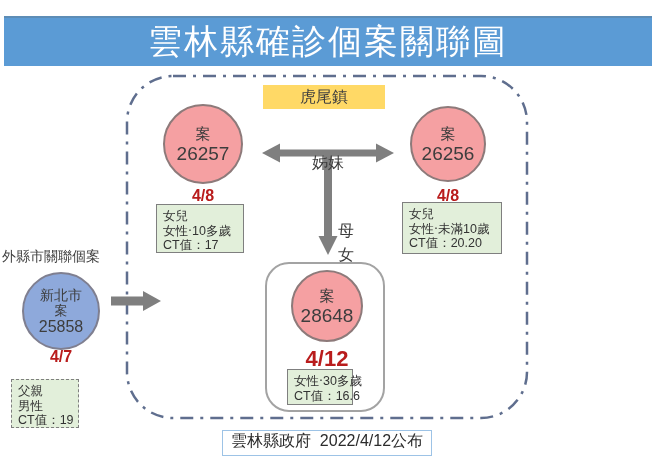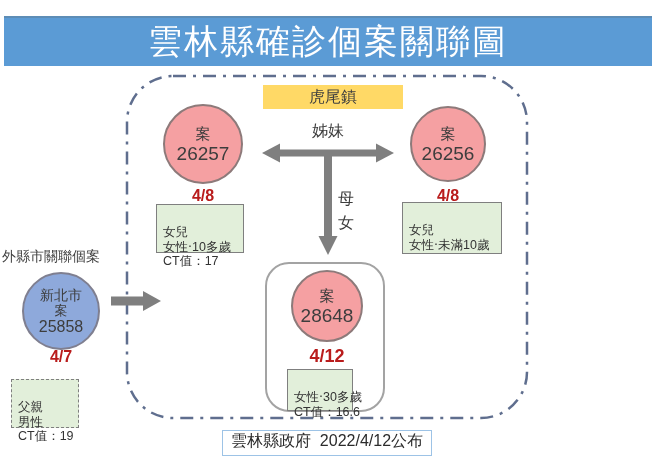--- a/index.html
+++ b/index.html
@@ -10,21 +10,21 @@
   .banner {
     position:absolute; left:4px; top:16px; width:648px; height:50px;
     background:#5B9BD5; border-top:2px solid rgba(95,125,145,0.45);
     box-sizing:border-box; display:flex; align-items:center; justify-content:center;
   }
   .banner-title { color:#ffffff; font-size:34px; letter-spacing:2px; font-weight:500; }
 
   .svg-overlay { position:absolute; left:0; top:0; width:656px; height:464px; }
 
   .town-tag {
-    position:absolute; left:263px; top:85px; width:140px; height:24px;
+    position:absolute; left:263px; top:85px; width:122px; height:24px;
     background:#FFD966; color:#3f3f3f; font-size:16px;
     display:flex; align-items:center; justify-content:center;
   }
 
   .circle {
     position:absolute; border-radius:50%; box-sizing:border-box;
     display:flex; flex-direction:column; align-items:center; justify-content:center;
     color:#3d3d3d; text-align:center;
   }
   .circle.pink { background:#F5A0A2; border:2px solid #8d7a7a; }
@@ -32,31 +32,31 @@
   .case-label  { font-size:15px; line-height:18px; }
   .case-number { font-size:19px; line-height:21px; }
   .city-line   { font-size:14px; line-height:16px; }
   .small-label { font-size:13px; line-height:15px; }
   .ext-number  { font-size:16px; line-height:18px; }
 
   .date {
     position:absolute; color:#b91c1c; font-weight:bold;
     font-size:16px; text-align:center;
   }
-  .date.big { font-size:18px; }
+  .date.big { font-size:22px; }
 
   .info-box {
     position:absolute; background:#E2EFDA; border:1px solid #7f7f7f;
     color:#333333; font-size:12.5px; line-height:14.5px;
-    padding:20px 6px; box-sizing:border-box;
+    padding:4px 6px; box-sizing:border-box;
   }
   .info-box.dashed { border:1.5px dashed #7f7f7f; }
   .info-box div { white-space:nowrap; }
 
-  .rel-label { position:absolute; color:#3d3d3d; font-size:16px; }
+  .rel-label { position:absolute; color:#3d3d3d; font-size:16px;margin-top:32px; }
   .rel-vertical span { display:block; line-height:24px; text-align:center; }
 
   .section-label { position:absolute; left:2px; top:248px; color:#3f3f3f; font-size:14px; }
 
   .center-rect {
     position:absolute; left:265px; top:262px; width:120px; height:150px;
     background:#ffffff; border:2px solid #a3a3a3; border-radius:24px; box-sizing:border-box;
   }
 
   .footer-box {
@@ -114,20 +114,21 @@
   </div>
 
   <div class="circle pink" style="left:410px; top:106px; width:76px; height:76px;">
     <div class="case-label">案</div>
     <div class="case-number">26256</div>
   </div>
   <div class="date" style="left:426px; top:187px; width:44px;">4/8</div>
   <div class="info-box" style="left:402px; top:202px; width:100px; height:52px;">
     <div>女兒</div>
     <div>女性‧未滿10歲</div>
+    <div>CT值：20.20</div>
   </div>
 
   <div class="center-rect"></div>
   <div class="circle pink" style="left:291px; top:270px; width:72px; height:72px;">
     <div class="case-label">案</div>
     <div class="case-number">28648</div>
   </div>
   <div class="date big" style="left:303px; top:346px; width:48px;">4/12</div>
   <div class="info-box" style="left:287px; top:369px; width:66px; height:36px;">
     <div>女性‧30多歲</div>

